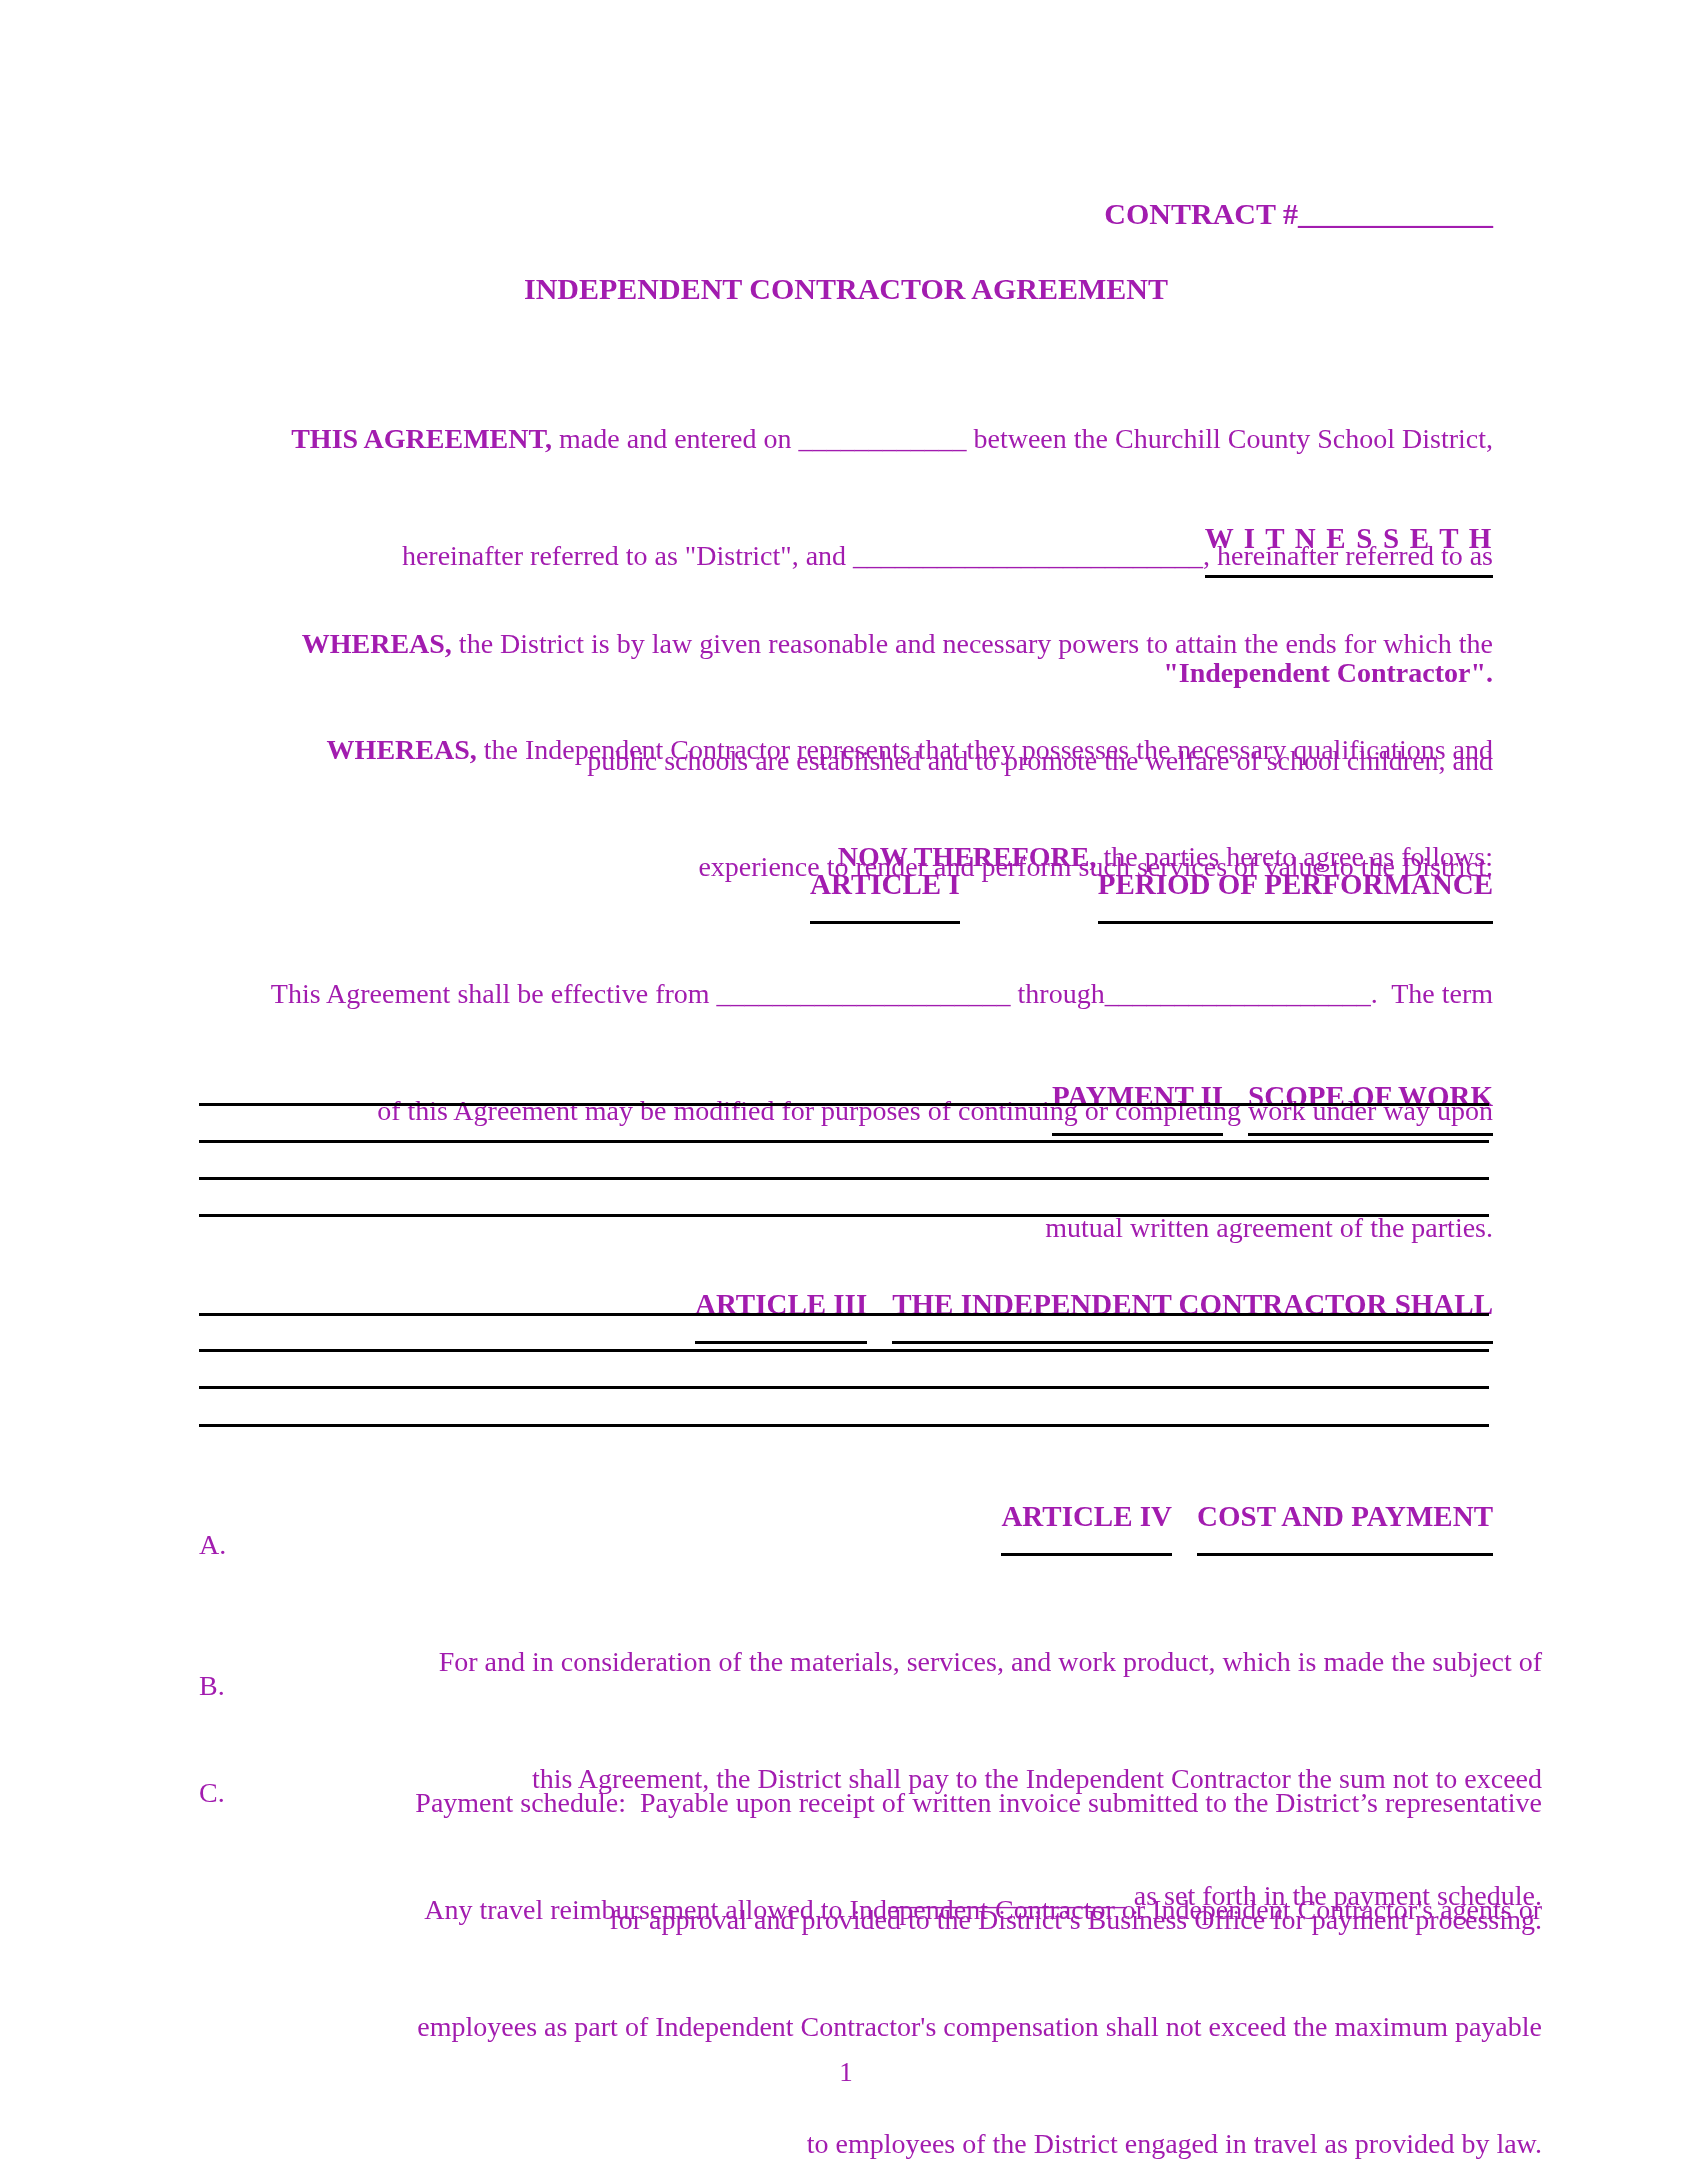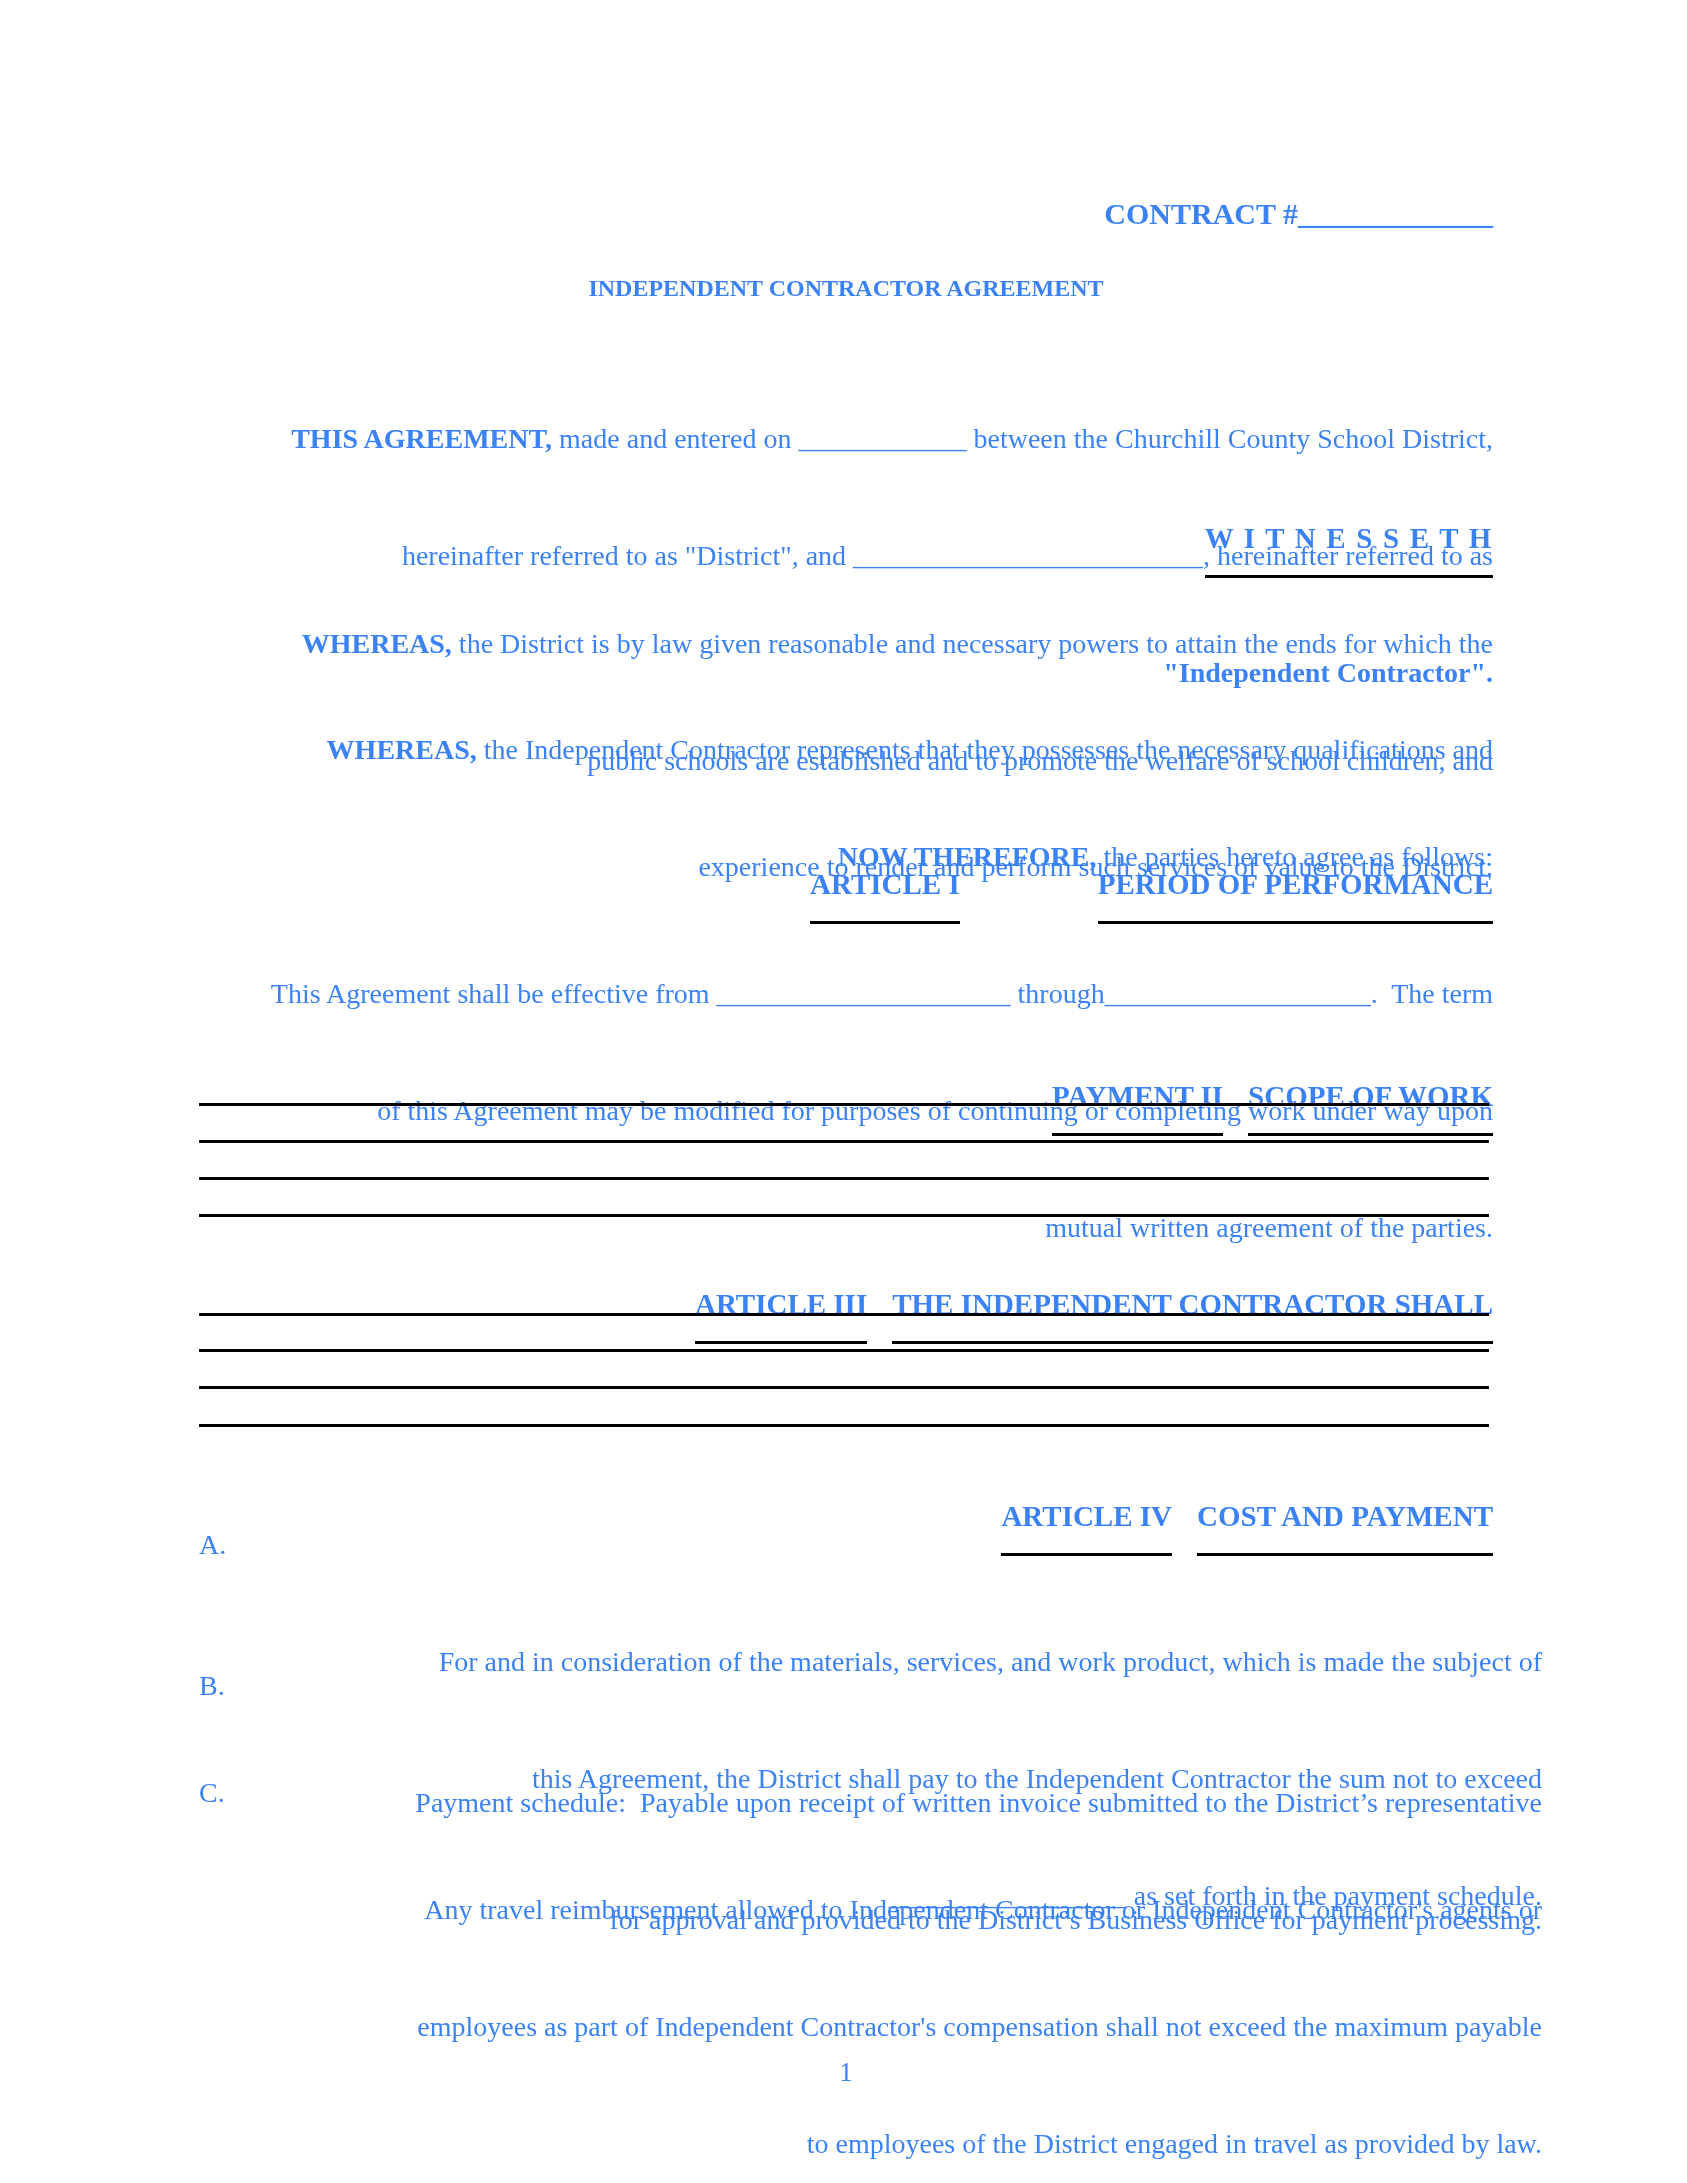--- a/index.html
+++ b/index.html
@@ -3,21 +3,21 @@
 <meta charset="utf-8">
 <style>
   html, body { margin: 0; padding: 0; background: #ffffff; }
   .page {
     position: relative;
     width: 1687px;
     height: 2184px;
     background: #ffffff;
     font-family: "Liberation Serif", "DejaVu Serif", serif;
     font-size: 28px;
-    color: #3b82f6;
+    color: #a21caf;
     overflow: hidden;
   }
   .blk {
     position: absolute;
     left: 199px;
     width: 1294px;
     line-height: 39px;
     white-space: pre;
     text-align: right;
   }
@@ -30,21 +30,21 @@
     top: 194px;
     font-weight: bold;
     font-size: 30px;
     line-height: 39px;
     white-space: pre;
   }
   .doc-title {
     top: 269px;
     text-align: center;
     font-weight: bold;
-    font-size: 24px;
+    font-size: 30px;
   }
   .heading {
     font-weight: bold;
     font-size: 29px;
   }
   .heading .u {
     display: inline-block;
     border-bottom: 3.5px solid #000;
     padding-bottom: 20px;
     line-height: 33px;

